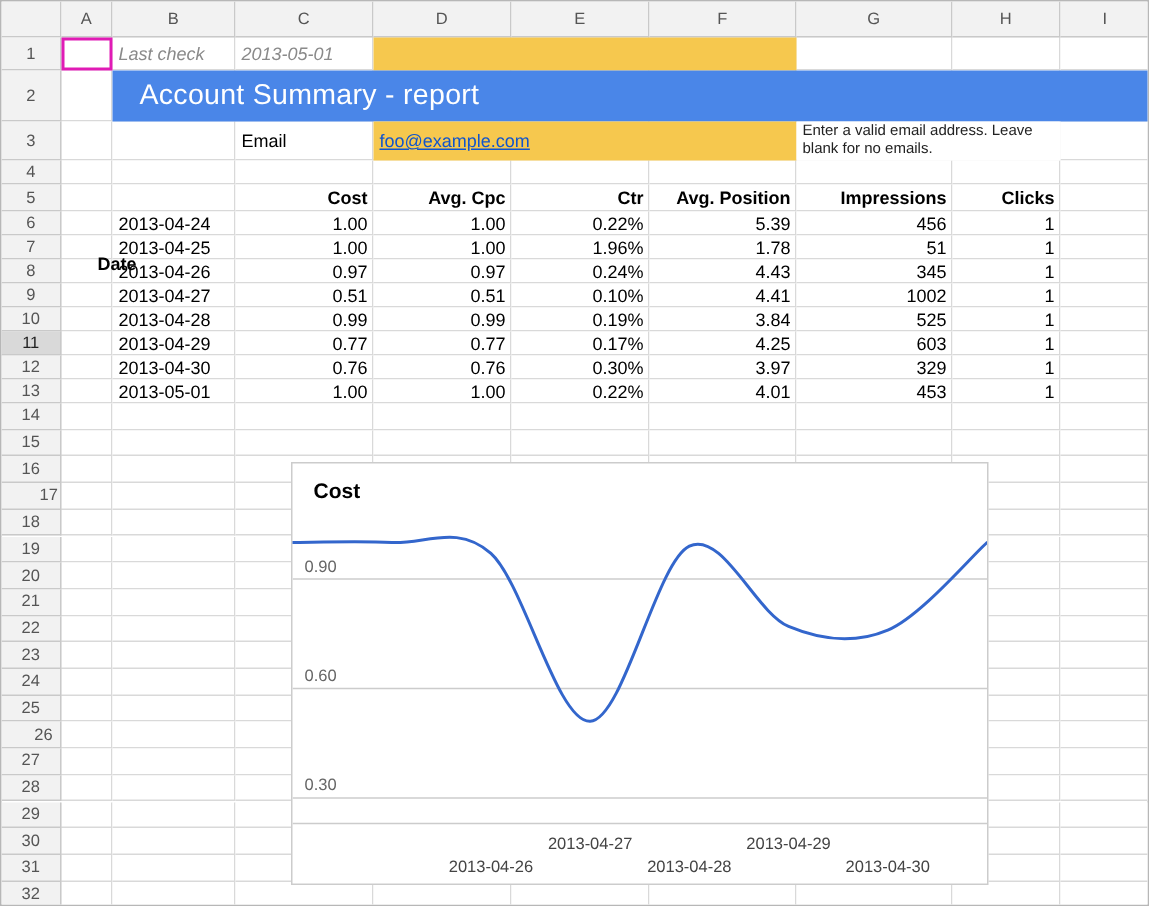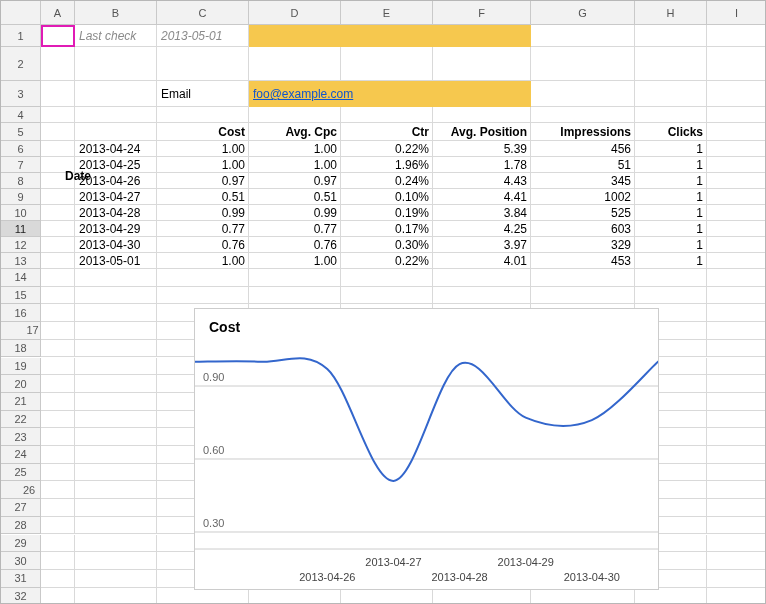--- a/index.html
+++ b/index.html
@@ -360,22 +360,24 @@
       <div class="cell" style="left: 156px; top: 586.6px; width: 92px; height: 17.7px;"></div>
       <div class="cell" style="left: 248px; top: 586.6px; width: 92px; height: 17.7px;"></div>
       <div class="cell" style="left: 340px; top: 586.6px; width: 92px; height: 17.7px;"></div>
       <div class="cell" style="left: 432px; top: 586.6px; width: 98px; height: 17.7px;"></div>
       <div class="cell" style="left: 530px; top: 586.6px; width: 104px; height: 17.7px;"></div>
       <div class="cell" style="left: 634px; top: 586.6px; width: 72px; height: 17.7px;"></div>
       <div class="cell" style="left: 706px; top: 586.6px; width: 60px; height: 17.7px;"></div>
       <div class="ctext muted" style="left: 74px; top: 24px; width: 82px; height: 22px;">Last check</div>
       <div class="ctext muted" style="left: 156px; top: 24px; width: 92px; height: 22px;">2013-05-01</div>
       <div class="ctext yellowbg" style="left: 248px; top: 24px; width: 282px; height: 22px;"></div>
+      <div class="ctext banner" style="left: 74px; top: 46px; width: 692px; height: 34px;">Account Summary - report</div>
       <div class="ctext " style="left: 156px; top: 80px; width: 92px; height: 26px;">Email</div>
       <div class="ctext yellowbg linktext" style="left: 248px; top: 80px; width: 282px; height: 26px;">foo@example.com</div>
+      <div class="ctext note" style="left: 530px; top: 80px; width: 176px; height: 26px;">Enter a valid email address. Leave blank for no emails.</div>
       <div class="ctext bold" style="left: 60px; top: 122px; width: 82px; height: 18px; margin-top: 44px;">Date</div>
       <div class="ctext bold right" style="left: 156px; top: 122px; width: 92px; height: 18px;">Cost</div>
       <div class="ctext bold right" style="left: 248px; top: 122px; width: 92px; height: 18px;">Avg. Cpc</div>
       <div class="ctext bold right" style="left: 340px; top: 122px; width: 92px; height: 18px;">Ctr</div>
       <div class="ctext bold right" style="left: 432px; top: 122px; width: 98px; height: 18px;">Avg. Position</div>
       <div class="ctext bold right" style="left: 530px; top: 122px; width: 104px; height: 18px;">Impressions</div>
       <div class="ctext bold right" style="left: 634px; top: 122px; width: 72px; height: 18px;">Clicks</div>
       <div class="ctext" style="left: 74px; top: 140px; width: 82px; height: 16px;">2013-04-24</div>
       <div class="ctext right" style="left: 156px; top: 140px; width: 92px; height: 16px;">1.00</div>
       <div class="ctext right" style="left: 248px; top: 140px; width: 92px; height: 16px;">1.00</div>

